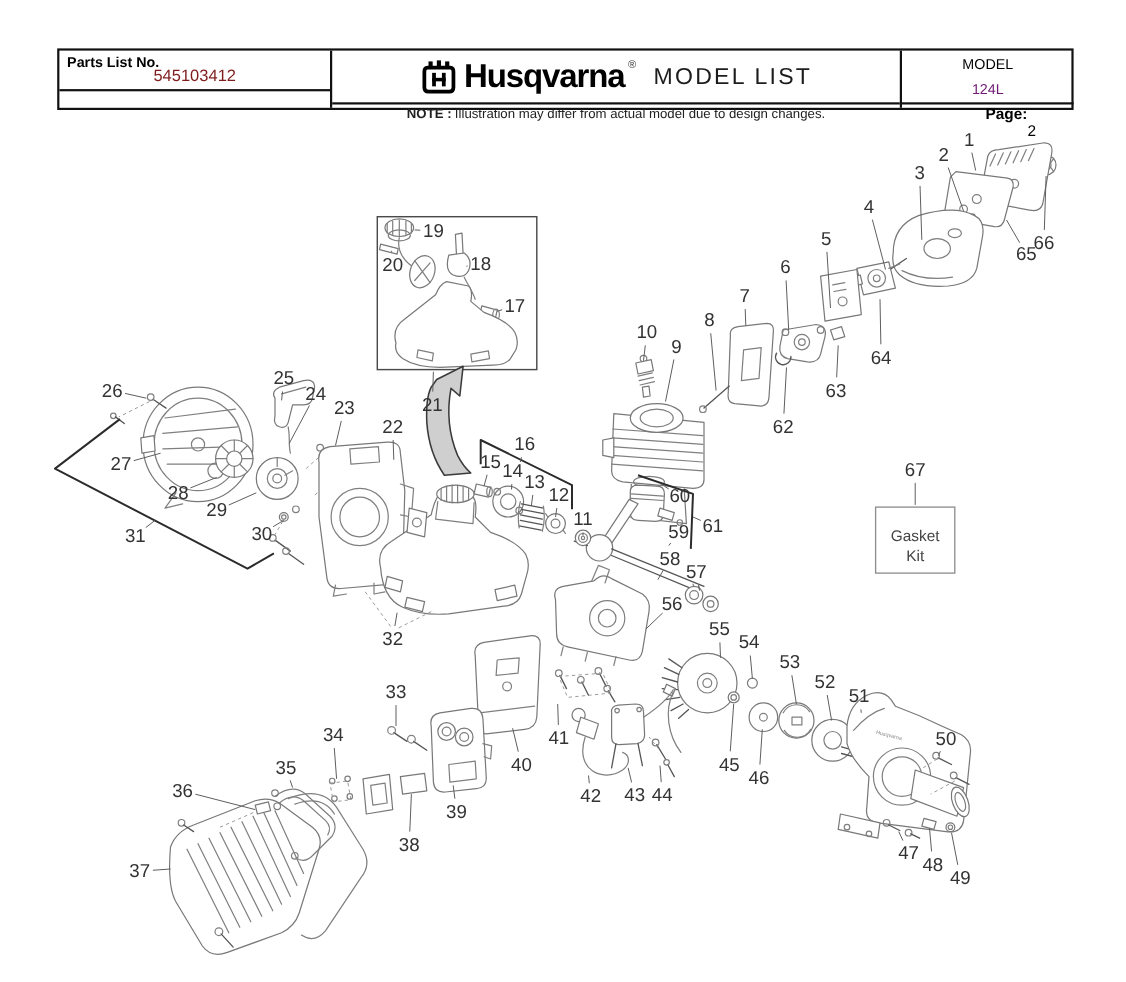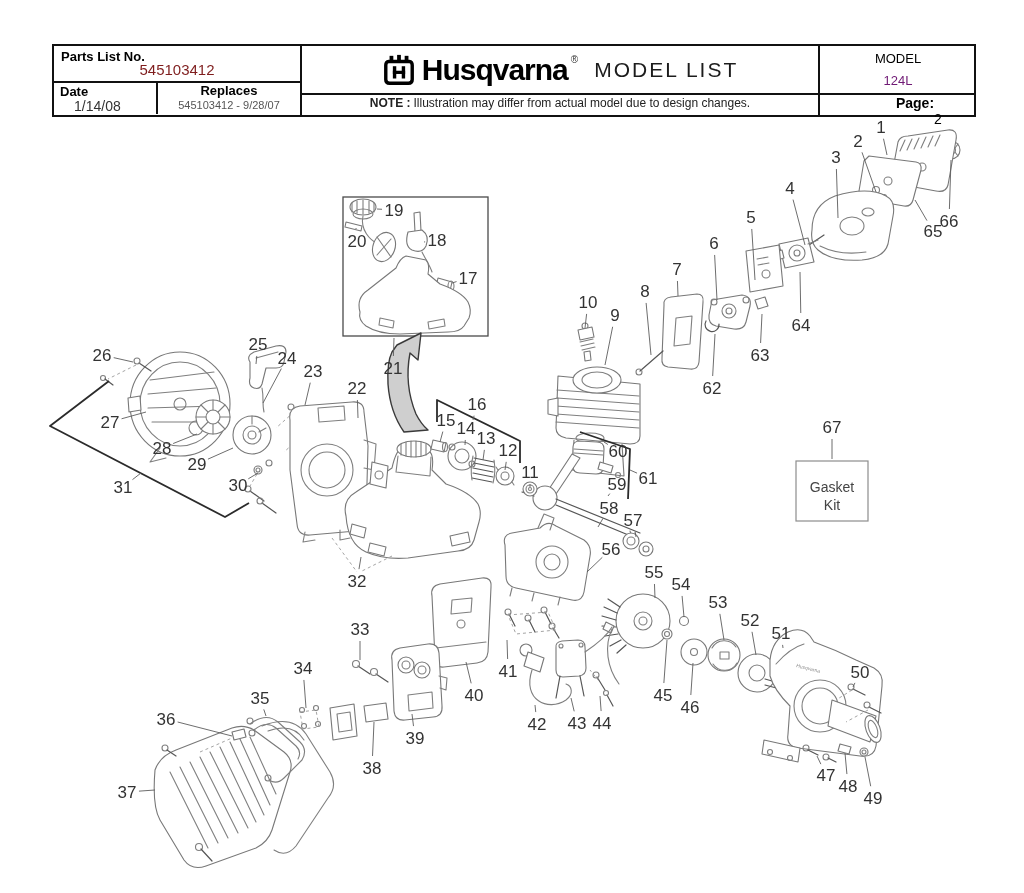--- a/index.html
+++ b/index.html
@@ -1,19 +1,19 @@
 <!DOCTYPE html>
 <html><head>
 <meta charset="utf-8">
 <style>
   html,body{margin:0;padding:0;background:#fff;}
   .page{position:relative;width:1024px;height:893px;background:#fff;overflow:hidden;
         font-family:"Liberation Sans",sans-serif;}
   
-  .header{position:absolute;left:52px;top:44px;width:924px;height:73px;
+  .header{position:absolute;left:52px;top:44px;width:924px;height:56px;
           border:2px solid #111;background:#fff;box-sizing:border-box;}
   .hcell{position:absolute;box-sizing:border-box;}
   .h-left{left:0;top:0;width:248px;height:100%;border-right:2px solid #111;}
   .h-pln{position:relative;height:35px;border-bottom:2px solid #111;}
   .h-pln .lbl{position:absolute;left:7px;top:3px;font-size:13px;font-weight:bold;color:#000;}
   .h-pln .val{position:absolute;left:0;right:0;top:15px;text-align:center;font-size:15px;color:#7f1d1d;}
   .h-lbottom{display:flex;height:31px;}
   .h-date{width:104px;border-right:2px solid #111;position:relative;box-sizing:border-box;}
   .h-date .lbl{position:absolute;left:6px;top:1px;font-size:13px;font-weight:bold;}
   .h-date .val{position:absolute;left:20px;top:15px;font-size:14px;color:#333;}
@@ -49,30 +49,20 @@
 </head>
 <body>
 
 <div class="page">
 
   <div class="header">
     <div class="hcell h-left">
       <div class="h-pln">
         <span class="lbl">Parts List No.</span>
         <span class="val">545103412</span>
-      </div>
-      <div class="h-lbottom">
-        <div class="h-date">
-          <span class="lbl">Date</span>
-          <span class="val">1/14/08</span>
-        </div>
-        <div class="h-repl">
-          <span class="lbl">Replaces</span>
-          <span class="val">545103412 - 9/28/07</span>
-        </div>
       </div>
     </div>
     <div class="hcell h-center">
       <div class="h-logo">
         <svg width="34" height="34" viewBox="0 0 36 36">
           <rect x="8" y="3" width="4" height="7" fill="#000"></rect>
           <rect x="16" y="2" width="4" height="8" fill="#000"></rect>
           <rect x="24" y="3" width="4" height="7" fill="#000"></rect>
           <path d="M7,9 Q4,9 4,13 L4,28 Q4,32 8,32 L28,32 Q32,32 32,28 L32,13 Q32,9 29,9 Z" fill="none" stroke="#000" stroke-width="3.6"></path>
           <rect x="11.5" y="14" width="3.6" height="13" fill="#000"></rect>

